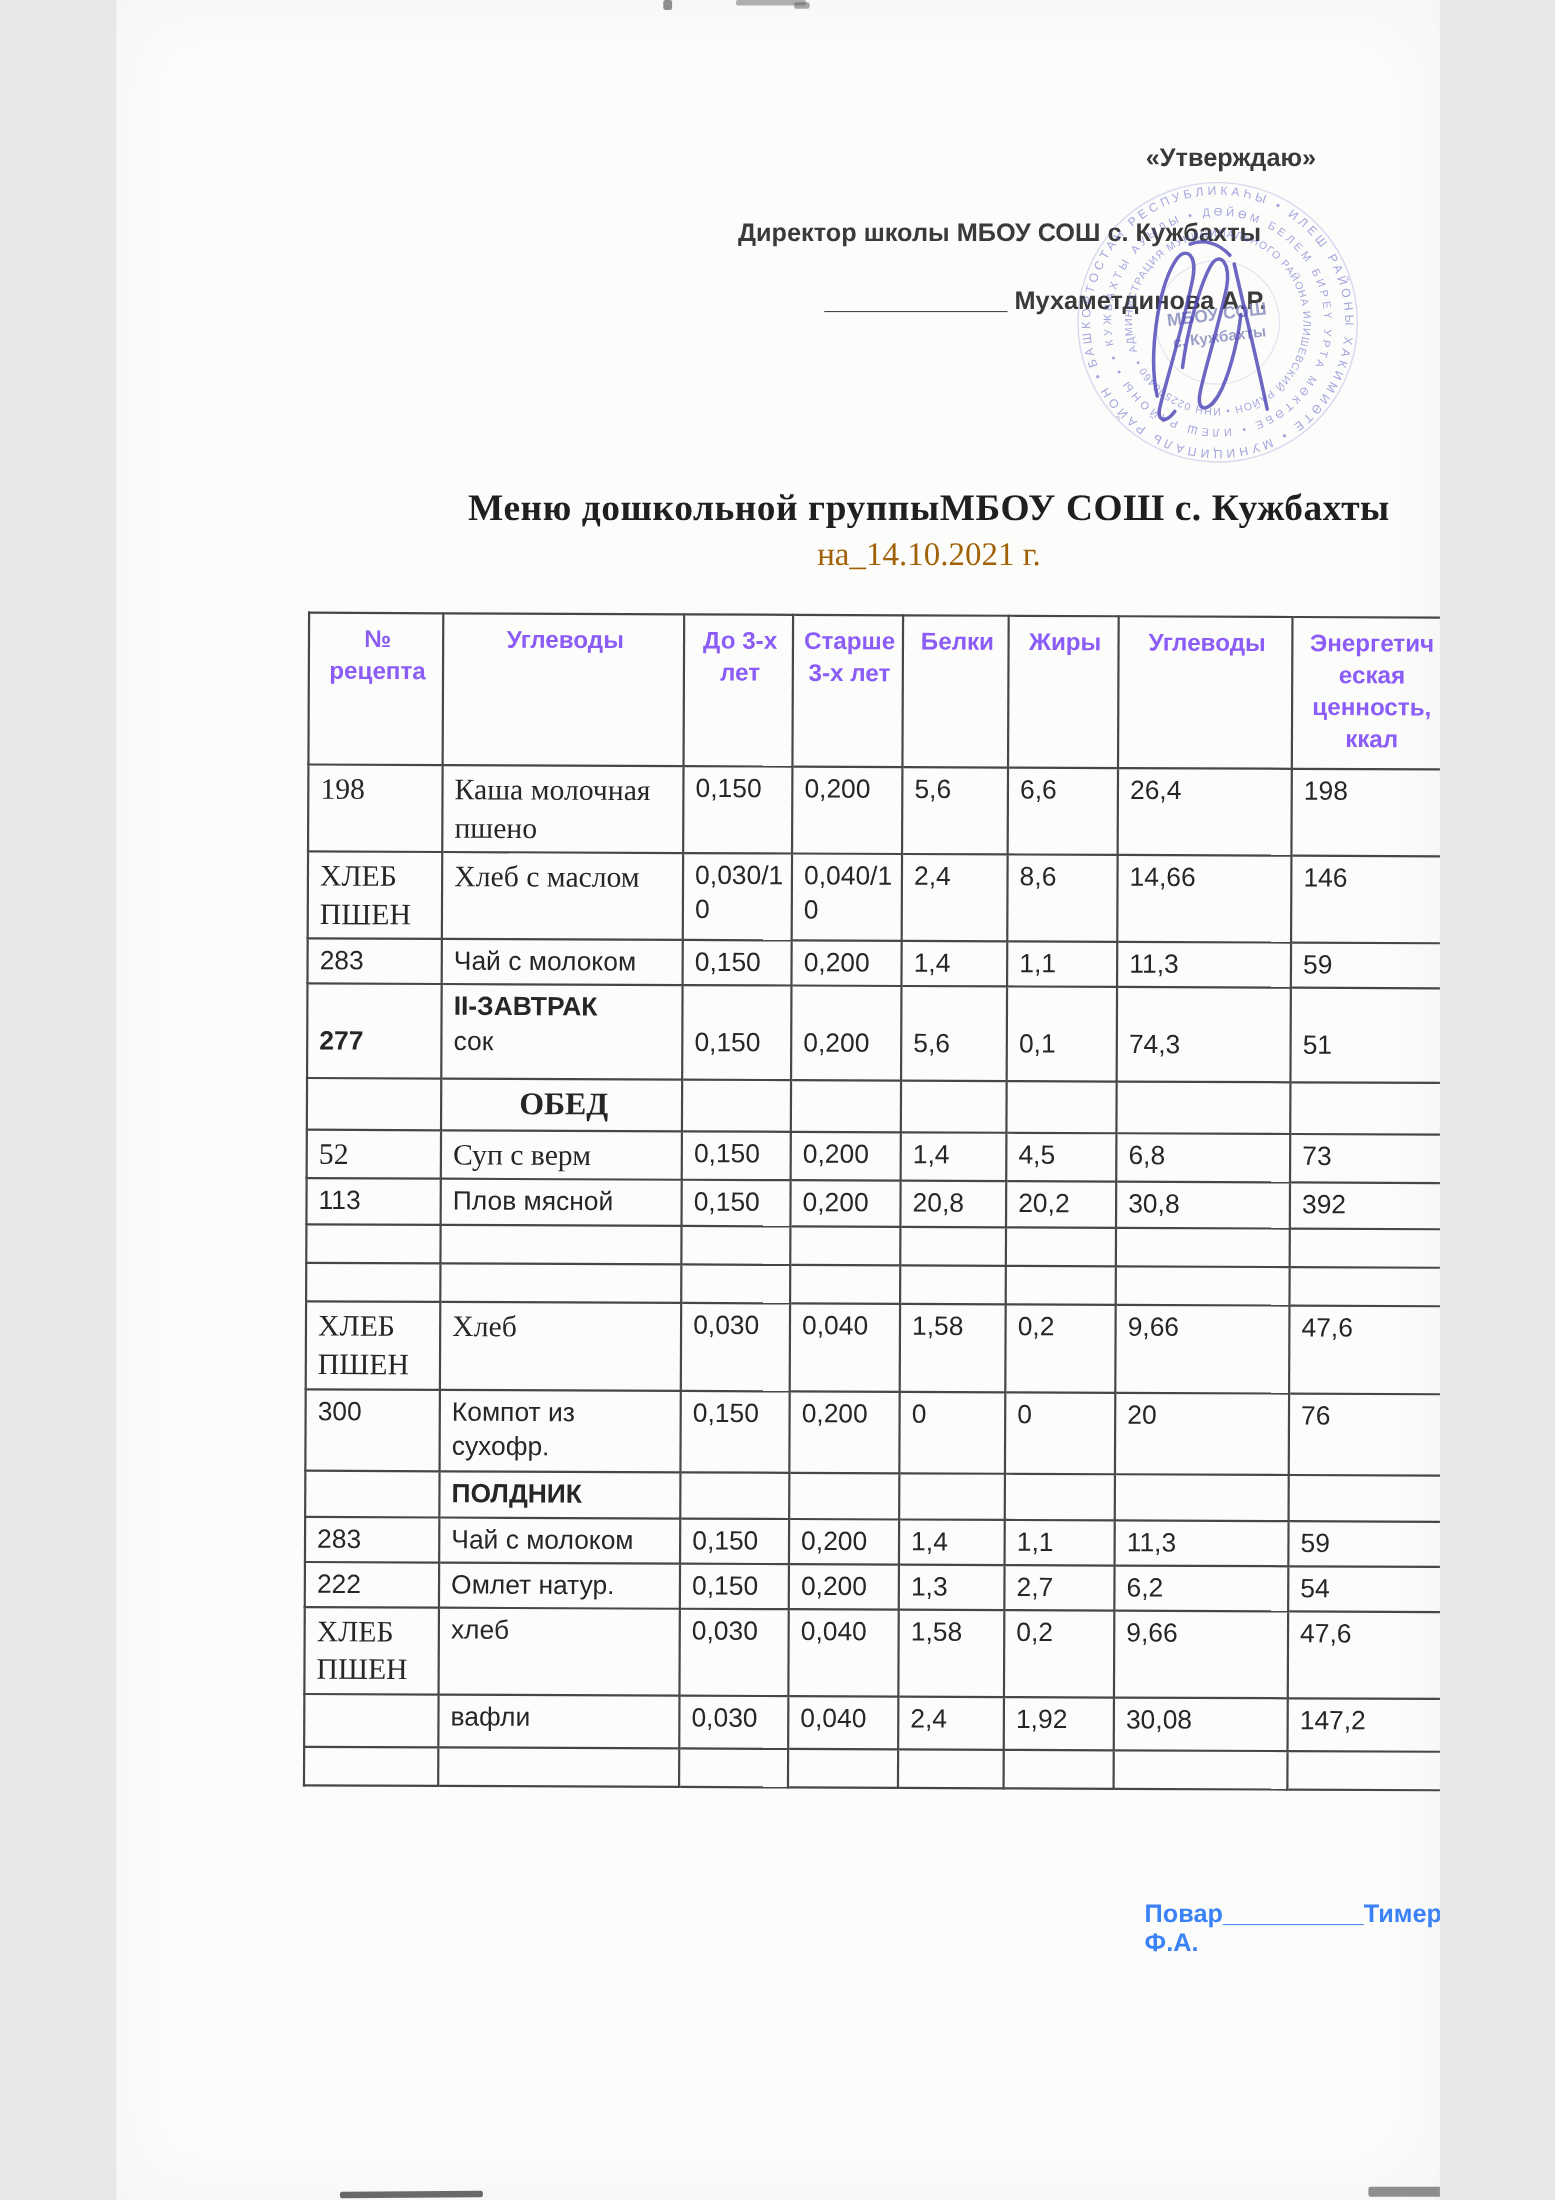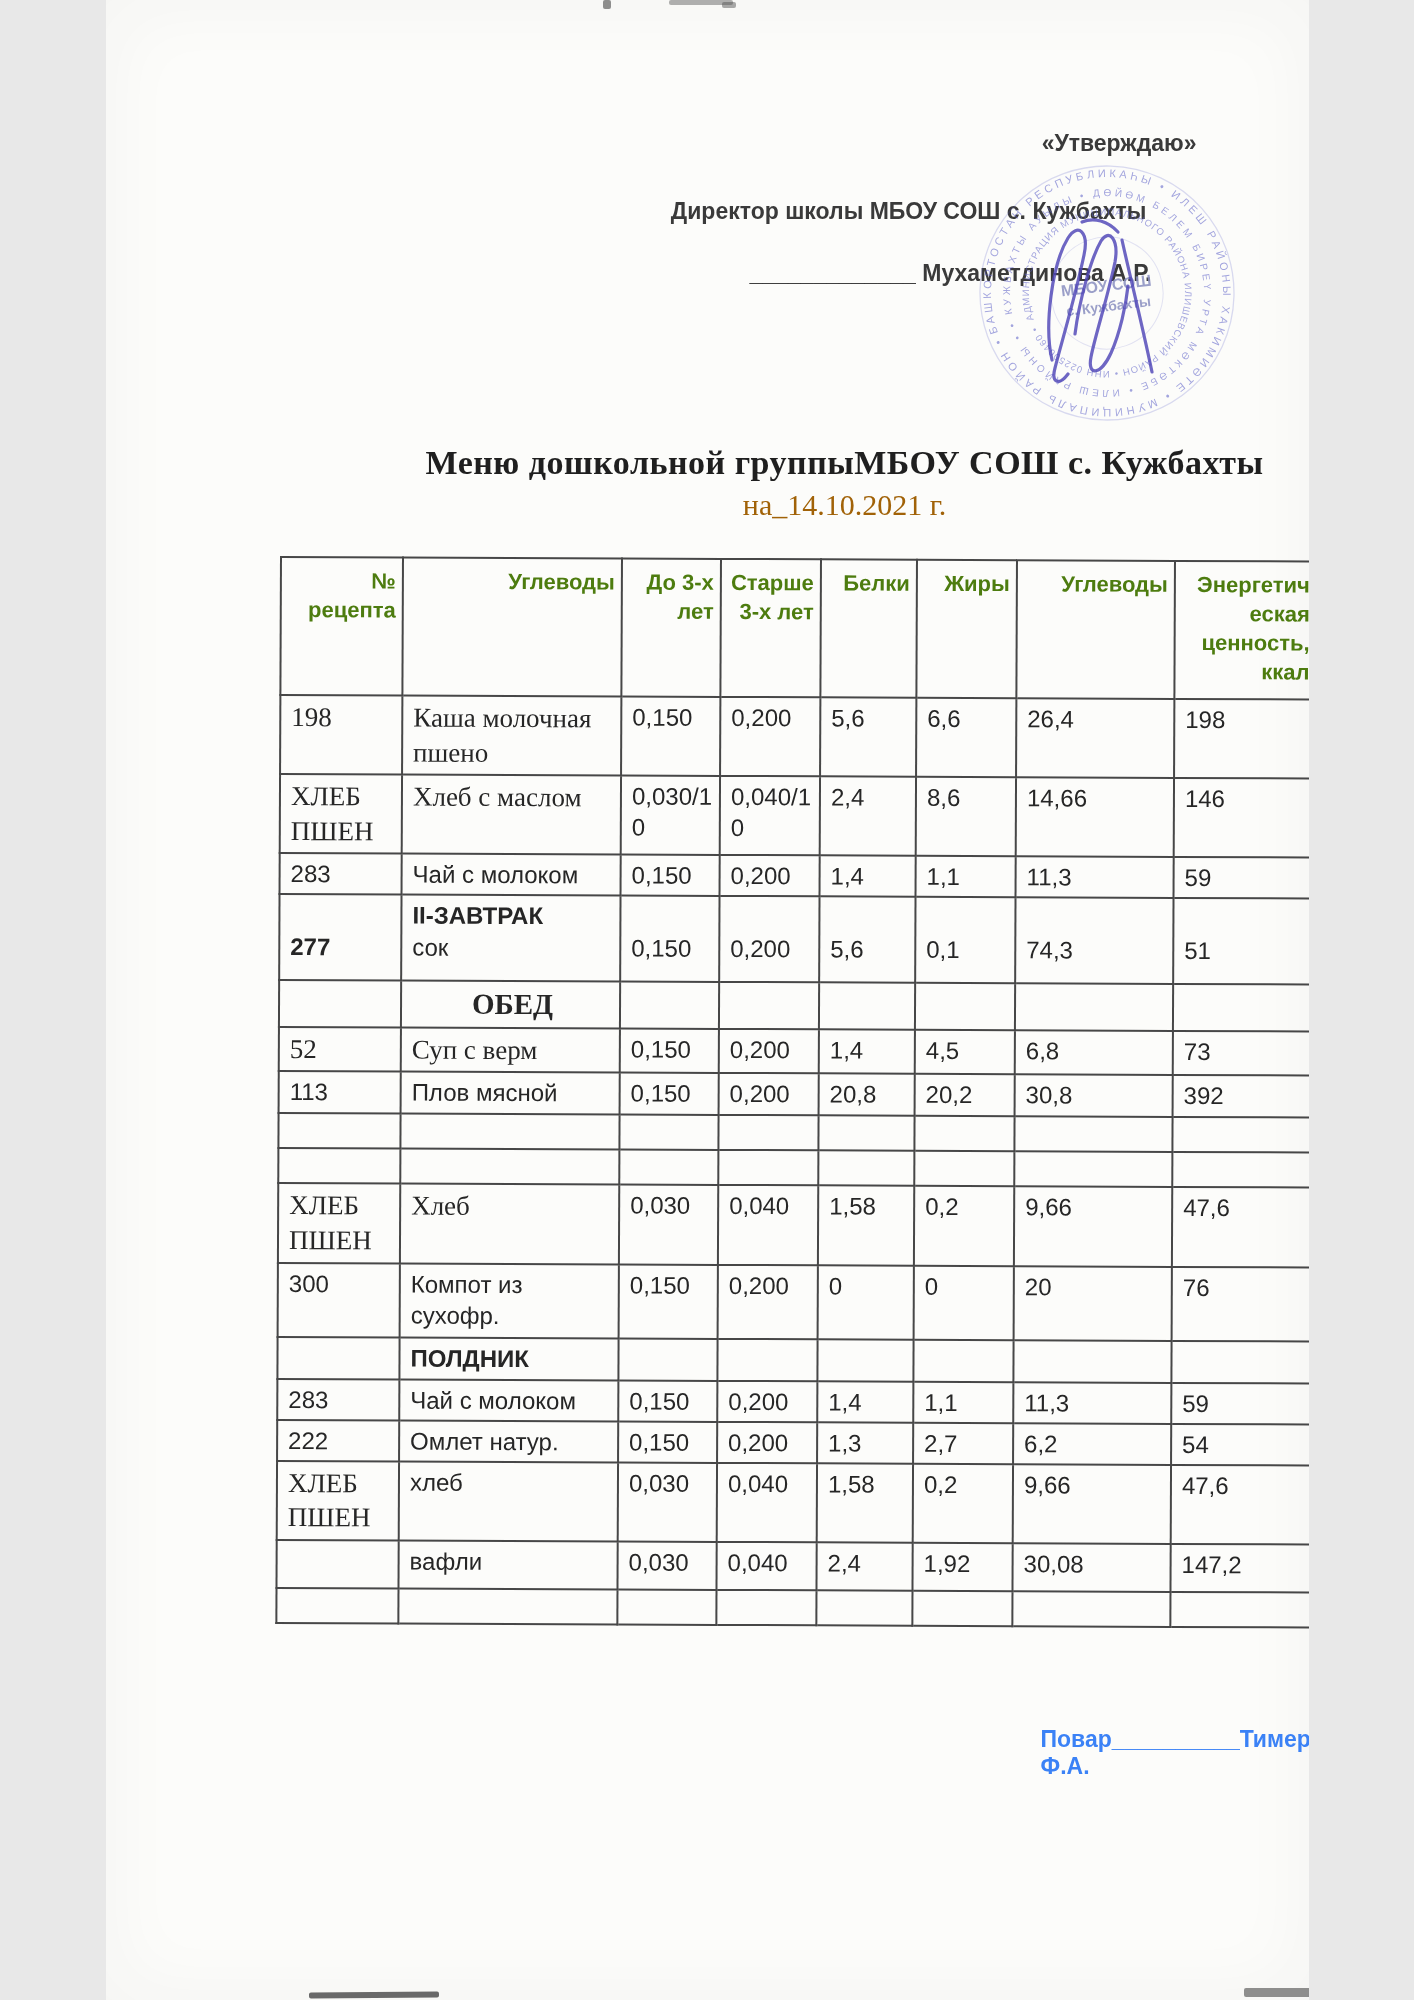--- a/index.html
+++ b/index.html
@@ -21,21 +21,21 @@
   
   .titleblock{position:absolute;left:0;top:444px;width:1414px;text-align:center;padding-left:64px;box-sizing:border-box;}
   .title1{font-family:"Liberation Serif",serif;font-weight:700;font-size:34px;color:#1f1f1f;letter-spacing:0.5px;}
   .title2{font-family:"Liberation Serif",serif;font-weight:400;font-size:30px;color:#a16207;margin-top:6px;}
   
   .table-wrap{position:absolute;left:174px;top:556px;transform:rotate(0.25deg);transform-origin:0 0;}
   table.menu{border-collapse:collapse;table-layout:fixed;width:1036px;background:transparent;}
   table.menu th,table.menu td{border:2px solid #474747;vertical-align:top;box-sizing:border-box;}
   table.menu th{
     font-family:"Liberation Sans",sans-serif;font-weight:700;font-size:22px;line-height:1.32;
-    text-align:right;padding:8px 6px 6px 9px;color:#4d7c0f;overflow-wrap:anywhere;
+    text-align:center;padding:8px 6px 6px 9px;color:#8b5cf6;overflow-wrap:anywhere;
   }
   table.menu td{padding:4px 6px 4px 10px;color:#262626;overflow-wrap:anywhere;}
   td.serif{font-family:"Liberation Serif",serif;font-size:27px;line-height:1.28;}
   td.sans{font-family:"Liberation Sans",sans-serif;font-size:24px;line-height:1.3;}
   td.val{font-family:"Liberation Sans",sans-serif;font-size:24px;line-height:1.3;}
   .b{font-weight:700;}
   tr.section td .section-label.serif-label{font-family:"Liberation Serif",serif;font-size:29px;font-weight:700;text-align:center;}
   tr.section td .section-label.sans-label{font-family:"Liberation Sans",sans-serif;font-size:24px;font-weight:700;}
   tr.vbottom td{vertical-align:bottom;padding-bottom:17px;}
   

